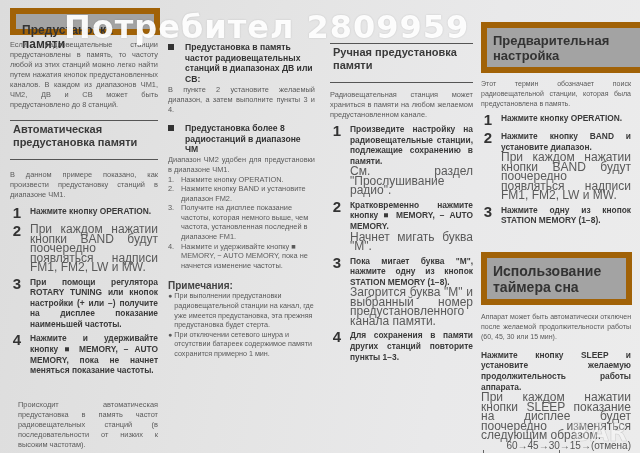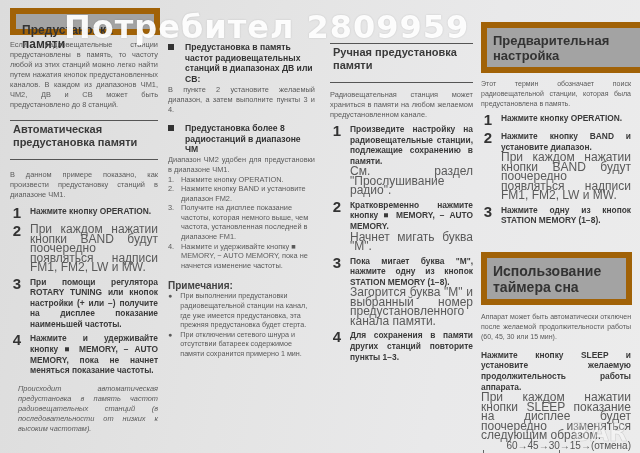--- a/index.html
+++ b/index.html
@@ -37,21 +37,21 @@
   .step-num { font-weight: bold; font-size: 15px; line-height: 14px; color: #333; width: 14px; flex: none; text-align: center; }
   .step-body { flex: 1; }
   .step-text { font-weight: bold; font-size: 8.4px; line-height: 10.6px; color: #3a3a3a; text-align: justify; }
   .step-note { font-size: 12px; line-height: 9.5px; color: #5a5a5a; margin-top: 1px; text-align: justify; }
   .bullet-head { display: flex; gap: 11px; font-weight: bold; font-size: 8.6px; line-height: 10.5px; color: #333; }
   .bullet-sq { width: 6px; height: 6px; background: #333; flex: none; margin-top: 2px; }
   .olist { font-size: 7.4px; line-height: 9.6px; color: #5a5a5a; }
   .olist li { list-style: none; display: flex; gap: 3px; }
   .olist .n { width: 10px; flex: none; }
   .notes-title { font-weight: bold; font-size: 10px; color: #444; }
-  .note { font-size: 7.2px; line-height: 9.6px; color: #5a5a5a; display: flex; gap: 8px; }
+  .note { font-size: 7.2px; line-height: 9.6px; color: #5a5a5a; display: flex; gap: 2px; }
   .note .dot { flex: none; font-size: 7px; }
   .watermark {
     position: absolute; left: 64px; top: 8px;
     font-weight: bold; font-size: 32px; color: rgba(255,255,255,0.95);
     font-family: "DejaVu Sans", sans-serif; letter-spacing: 1px;
     text-shadow: 0 0 2px rgba(0,0,0,0.15);
   }
   .sleep-seq { font-size: 10px; line-height: 9px; color: #555; text-align: right; }
   .seq-return {
     height: 5px; border-left: 1px solid #666; border-right: 1px solid #666; border-bottom: 1px solid #666;
@@ -90,21 +90,21 @@
       <div class="step-body">
           <div class="step-text">При помощи регулятора ROTARY TUNING или кнопок настройки (+ или −) получите на дисплее показание наименьшей частоты.</div>
         </div>
     </div>
     <div class="step">
       <div class="step-num">4</div>
       <div class="step-body">
           <div class="step-text">Нажмите и удерживайте кнопку ■ MEMORY, − AUTO MEMORY, пока не начнет меняться показание частоты.</div>
         </div>
     </div>
-    <p class="para" style="margin-top:8px; padding-left:8px;font-style:italic;">Происходит автоматическая предустановка в память частот радиовещательных станций (в последовательности от низких к высоким частотам).</p>
+    <p class="para" style="margin-top:24px; padding-left:8px;">Происходит автоматическая предустановка в память частот радиовещательных станций (в последовательности от низких к высоким частотам).</p>
   </div>
 
   <div class="col col2" style="top:42px;">
     <div class="bullet-head">
       <span class="bullet-sq"></span>
       <span>Предустановка в память частот радиовещательных станций в диапазонах ДВ или СВ:</span>
     </div>
     <p class="para" style="margin-top:1px;">В пункте 2 установите желаемый диапазон, а затем выполните пункты 3 и 4.</p>
 
     <div class="bullet-head" style="margin-top:8px;">

